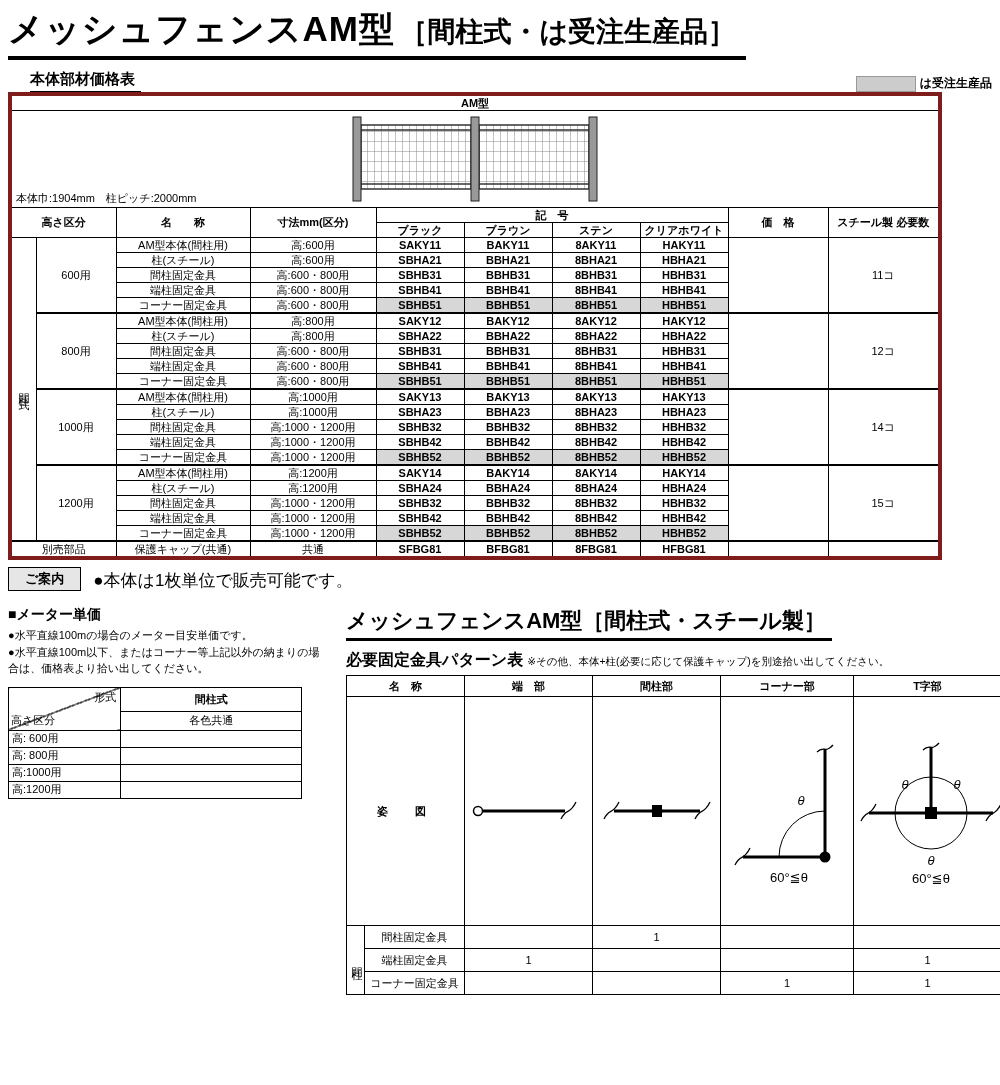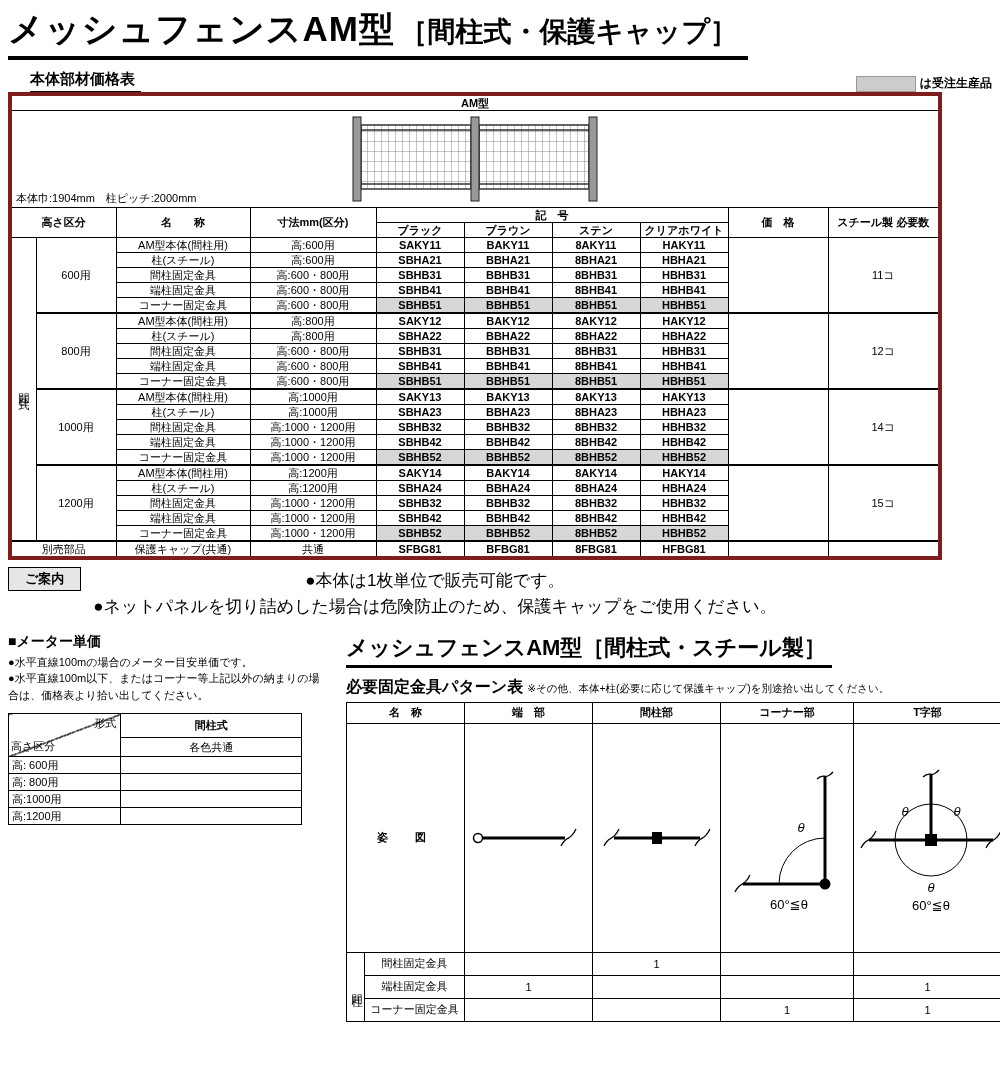--- a/index.html
+++ b/index.html
@@ -76,21 +76,21 @@
 </style>
 </head>
 <body>
 <div class="wrap">
 
 
 
 
 <div class="title-block">
   <span class="main-title">メッシュフェンスAM型</span>
-  <span class="title-bracket">［間柱式・保護キャップ］</span>
+  <span class="title-bracket">［間柱式・は受注生産品］</span>
 </div>
 
 <div class="sub-row">
   <span class="subtitle">本体部材価格表</span>
   <span class="order-note">
     <span class="swatch"></span>
     <span class="order-text">は受注生産品</span>
   </span>
 </div>
 
@@ -337,21 +337,20 @@
     <td></td>
   </tr>
   </tbody>
 </table>
 
 
 <div class="guide-row">
   <div class="guide-label">ご案内</div>
   <div class="guide-items">
     <div>●本体は1枚単位で販売可能です。</div>
-    <div>●ネットパネルを切り詰めした場合は危険防止のため、保護キャップをご使用ください。</div>
   </div>
 </div>
 
 
 <div class="bottom">
 
   <div class="left-col">
     <div class="meter-head">■メーター単価</div>
     <div class="meter-items">
       <div>●水平直線100mの場合のメーター目安単価です。</div>

